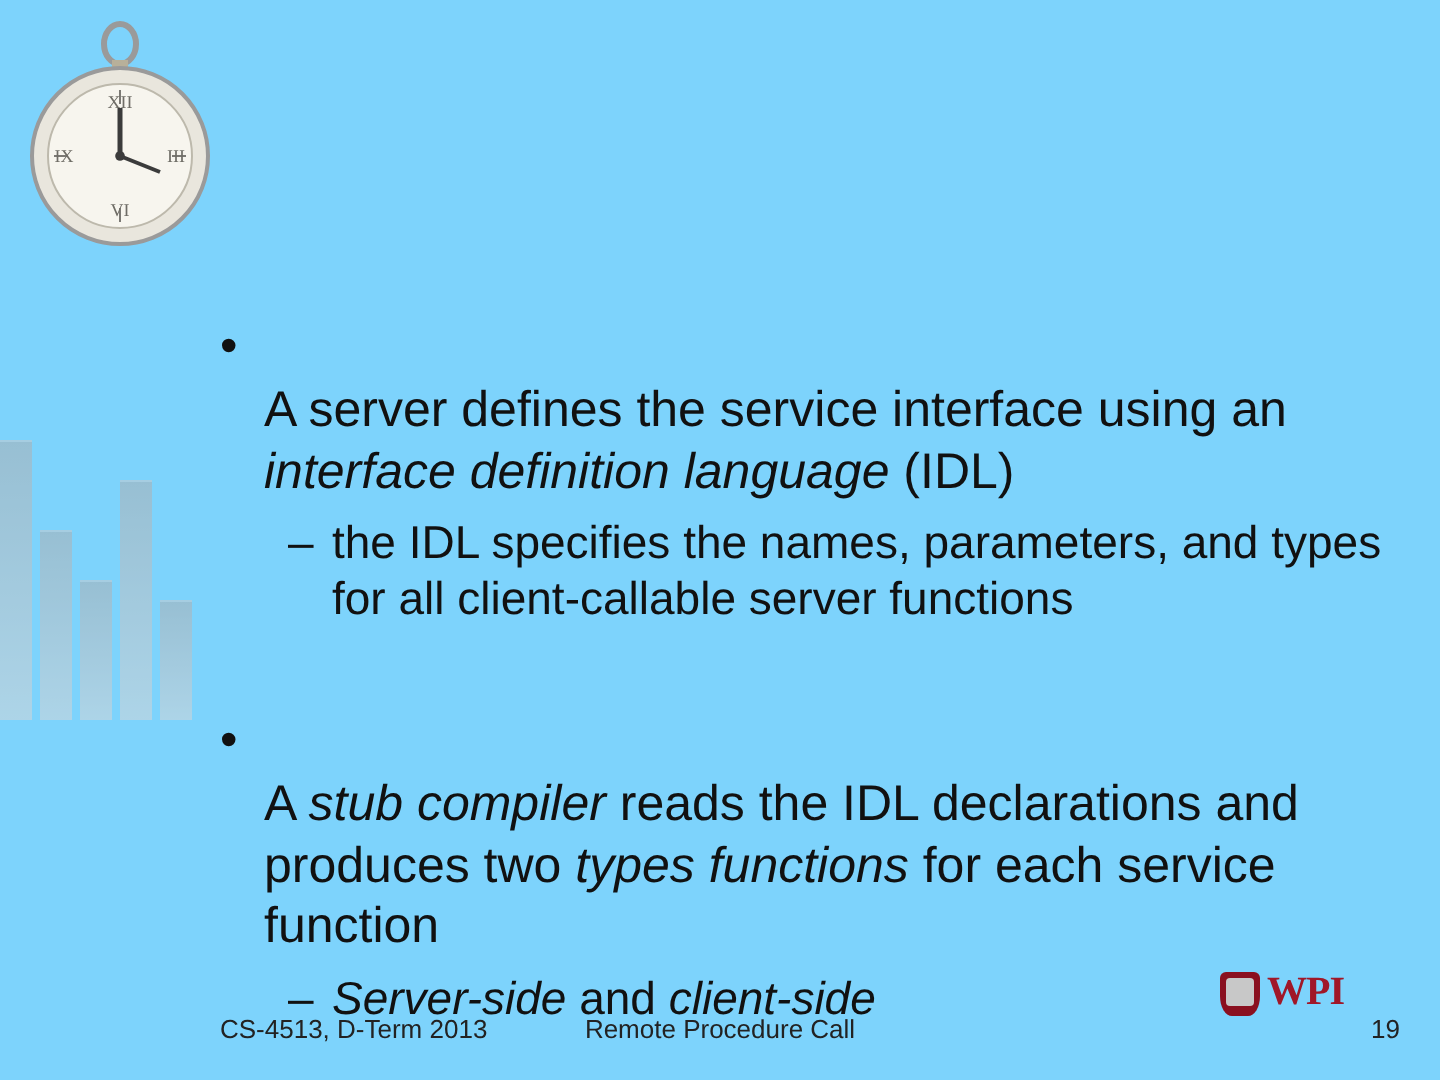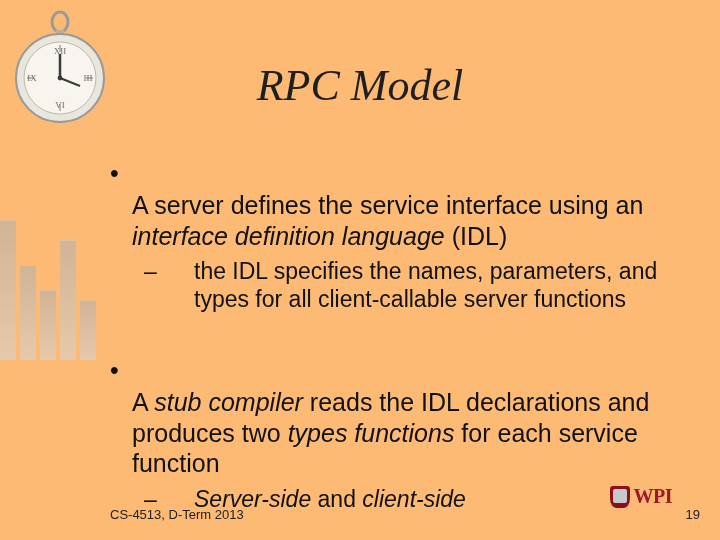--- a/index.html
+++ b/index.html
@@ -6,21 +6,21 @@
   html, body { width: 720px; height: 540px; overflow: hidden; }
   body {
     font-family: Arial, "Helvetica Neue", Helvetica, sans-serif;
     background: #ffffff;
     position: relative;
   }
   .slide {
     width: 720px;
     height: 540px;
     position: relative;
-    background: #fdba74;
+    background: #7dd3fc;
   }
   .bars {
     position: absolute;
     left: 0;
     top: 150px;
     width: 96px;
     height: 210px;
     display: flex;
     align-items: flex-end;
     gap: 4px;
@@ -69,21 +69,21 @@
   }
   .bullet .txt { flex: 1; margin-top: 32px; }
   .sub {
     display: flex;
     margin-left: 34px;
     margin-top: 4px;
     margin-bottom: 18px;
     font-size: 23px;
   }
   .sub .dash { flex: 0 0 22px; }
-  .sub .txt { flex: 1; margin-left: 28px; }
+  .sub .txt { flex: 1; }
   .gap { height: 24px; }
   .i { font-style: italic; }
   .footer {
     position: absolute;
     left: 0;
     right: 0;
     bottom: 18px;
     height: 30px;
     font-size: 13px;
     color: #222;
@@ -148,21 +148,20 @@
         <text x="78" y="73">III</text>
         <text x="50" y="100">VI</text>
         <text x="22" y="73">IX</text>
       </g>
       <line x1="50" y1="70" x2="50" y2="46" stroke="#3b3b3b" stroke-width="2.5"></line>
       <line x1="50" y1="70" x2="70" y2="78" stroke="#3b3b3b" stroke-width="2"></line>
       <circle cx="50" cy="70" r="2.4" fill="#3b3b3b"></circle>
     </svg>
   </div>
 
-  <div class="title">RPC Model</div>
 
   <div class="content">
 
     <div class="bullet">
       <div class="dot">•</div>
       <div class="txt">
         <span>A server defines the service interface using an </span><span class="i">interface definition language</span><span> (IDL)</span>
       </div>
     </div>
     <div class="sub">
@@ -182,20 +181,21 @@
       <div class="dash">–</div>
       <div class="txt">
         <span class="i">Server-side</span><span> and </span><span class="i">client-side</span>
       </div>
     </div>
 
   </div>
 
   <div class="footer">
     <div class="footer-left">CS-4513, D-Term 2013</div>
+    <div class="footer-center">Remote Procedure Call</div>
     <div class="logo">
       <div class="shield"></div>
       <div class="wpi">WPI</div>
     </div>
     <div class="footer-right">19</div>
   </div>
 
 </div>
 
 </body></html>

